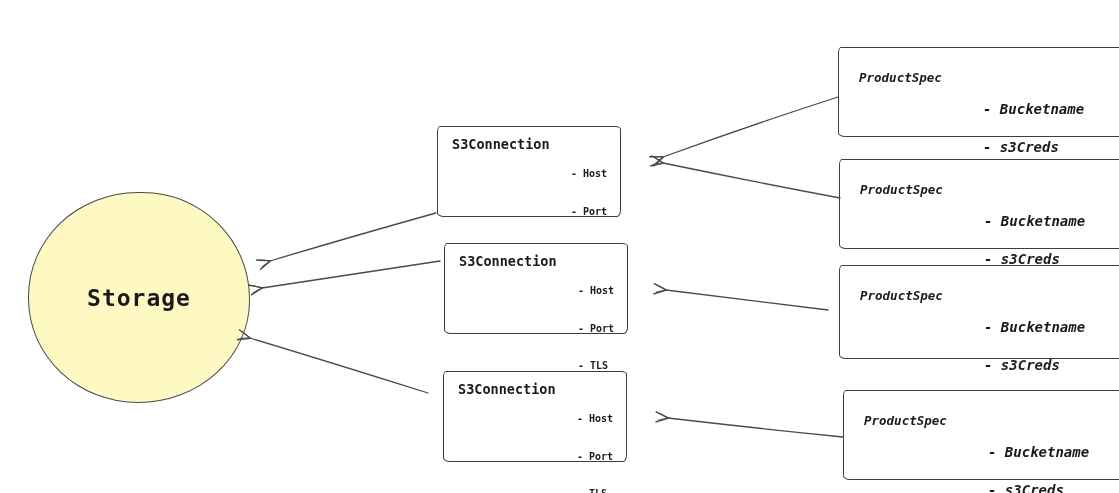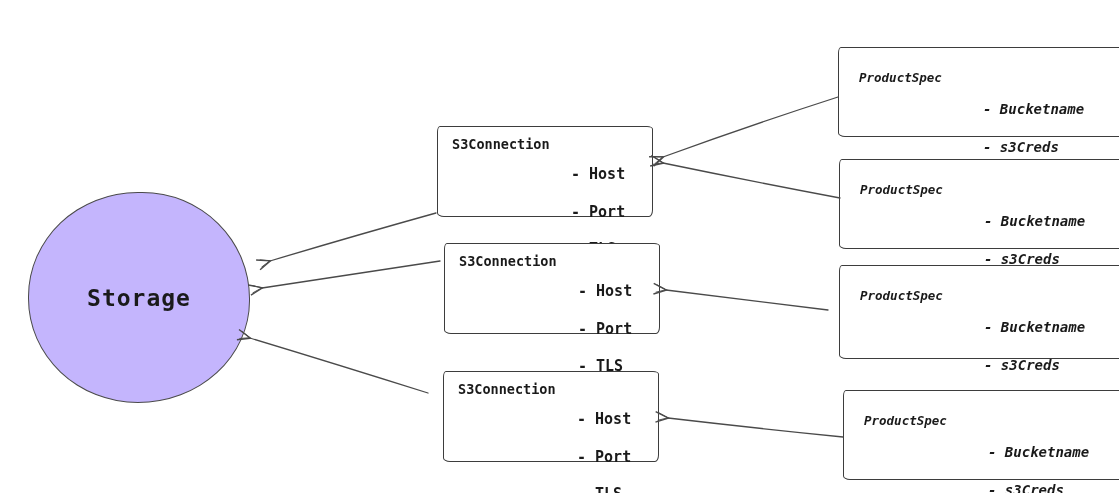--- a/index.html
+++ b/index.html
@@ -30,35 +30,35 @@
   .node-title {
     position: absolute;
     font-weight: 600;
     white-space: nowrap;
   }
   .node-attrs {
     position: absolute;
     font-weight: 600;
     white-space: pre;
   }
-  .s3box { width: 216px; height: 91px; }
+  .s3box { width: 184px; height: 91px; }
   .s3box .node-title { left: 14px; top: 9px; font-size: 13.5px; }
-  .s3box .node-attrs { left: 133px; top: 16px; font-size: 15px; line-height: 12.5px; }
+  .s3box .node-attrs { left: 133px; top: 16px; font-size: 10px; line-height: 12.5px; }
   .psbox { width: 291px; height: 90px; font-style: italic; }
   .psbox .node-title { left: 20px; top: 22px; font-size: 12.5px; }
   .psbox .node-attrs { left: 144px; top: 30px; font-size: 14px; line-height: 12.5px; }
   #storage-circle {
     position: absolute;
     left: 28px;
     top: 192px;
     width: 222px;
     height: 211px;
     border: 1.6px solid #4a4a4a;
     border-radius: 50% 49% 51% 50% / 50% 51% 49% 50%;
-    background: #c4b5fd;
+    background: #fef9c3;
     box-sizing: border-box;
     display: flex;
     align-items: center;
     justify-content: center;
   }
   #storage-circle .circle-label {
     font-size: 23px;
     font-weight: 600;
     letter-spacing: 1px;
   }

